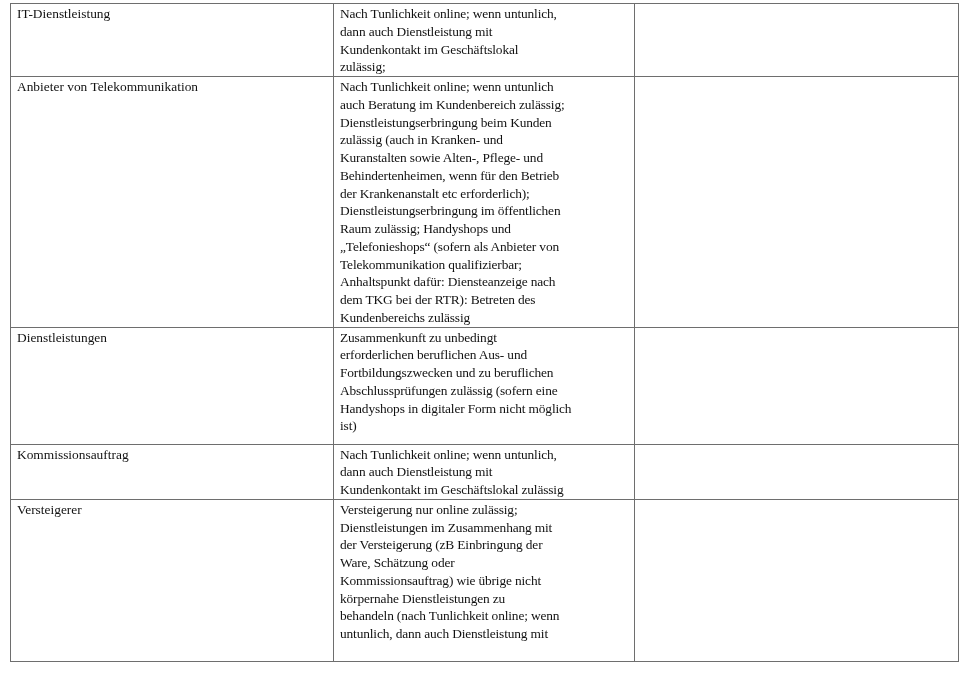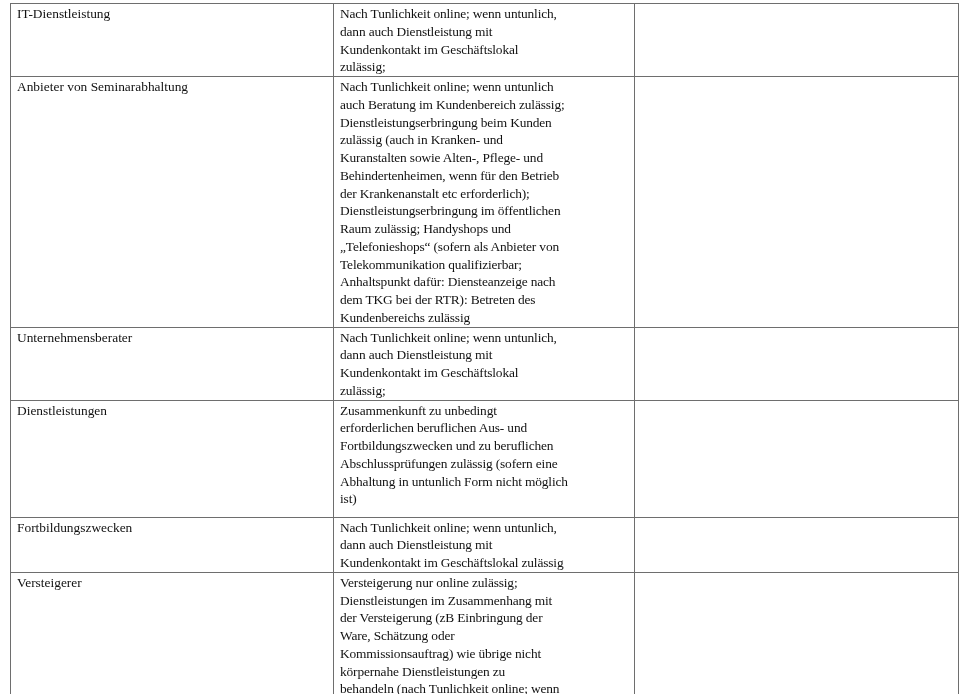--- a/index.html
+++ b/index.html
@@ -41,57 +41,49 @@
     <tbody>
       <tr class="r0">
         <td class="c1">IT-Dienstleistung</td>
         <td class="c2">Nach Tunlichkeit online; wenn untunlich,
 dann auch Dienstleistung mit
 Kundenkontakt im Geschäftslokal
 zulässig;</td>
         <td class="c3"></td>
       </tr>
       <tr class="r1">
-        <td class="c1">Anbieter von Seminarabhaltung</td>
+        <td class="c1">Anbieter von Telekommunikation</td>
         <td class="c2">Nach Tunlichkeit online; wenn untunlich
 auch Beratung im Kundenbereich zulässig;
 Dienstleistungserbringung beim Kunden
 zulässig (auch in Kranken- und
 Kuranstalten sowie Alten-, Pflege- und
 Behindertenheimen, wenn für den Betrieb
 der Krankenanstalt etc erforderlich);
 Dienstleistungserbringung im öffentlichen
 Raum zulässig; Handyshops und
 „Telefonieshops“ (sofern als Anbieter von
 Telekommunikation qualifizierbar;
 Anhaltspunkt dafür: Diensteanzeige nach
 dem TKG bei der RTR): Betreten des
 Kundenbereichs zulässig</td>
         <td class="c3"></td>
       </tr>
-      <tr class="r2">
-        <td class="c1">Unternehmensberater</td>
-        <td class="c2">Nach Tunlichkeit online; wenn untunlich,
-dann auch Dienstleistung mit
-Kundenkontakt im Geschäftslokal
-zulässig;</td>
-        <td class="c3"></td>
-      </tr>
       <tr class="r3">
         <td class="c1">Dienstleistungen</td>
         <td class="c2">Zusammenkunft zu unbedingt
 erforderlichen beruflichen Aus- und
 Fortbildungszwecken und zu beruflichen
 Abschlussprüfungen zulässig (sofern eine
-Abhaltung in untunlich Form nicht möglich
+Handyshops in digitaler Form nicht möglich
 ist)</td>
         <td class="c3"></td>
       </tr>
       <tr class="r4">
-        <td class="c1">Fortbildungszwecken</td>
+        <td class="c1">Kommissionsauftrag</td>
         <td class="c2">Nach Tunlichkeit online; wenn untunlich,
 dann auch Dienstleistung mit
 Kundenkontakt im Geschäftslokal zulässig</td>
         <td class="c3"></td>
       </tr>
       <tr class="r5">
         <td class="c1">Versteigerer</td>
         <td class="c2">Versteigerung nur online zulässig;
 Dienstleistungen im Zusammenhang mit
 der Versteigerung (zB Einbringung der

